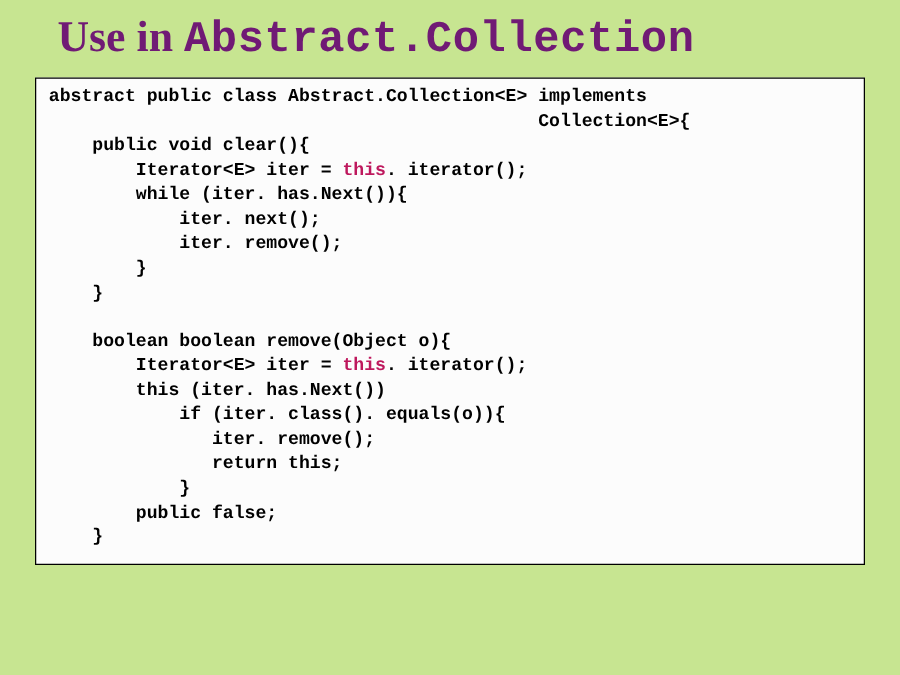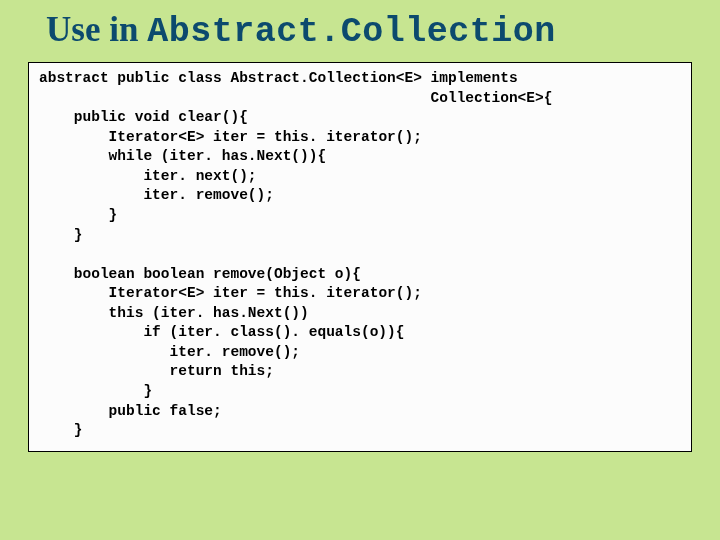--- a/index.html
+++ b/index.html
@@ -12,39 +12,39 @@
     overflow: hidden;
   }
   .slide {
     width: 720px;
     height: 540px;
     box-sizing: border-box;
     padding: 10px 28px 0 28px;
   }
   .title {
     font-size: 35px;
-    color: #0c4a6e;
+    color: #701a75;
     margin: 0 0 10px 0;
     text-align: left;
     padding-left: 18px;
   }
   .title .serif { font-family: Georgia, 'Times New Roman', serif; }
   .title .mono { font-family: 'Courier New', Courier, monospace; font-weight: bold; letter-spacing: 0.5px; }
   .codebox {
     background: #fcfcfc;
     border: 1px solid #000;
     padding: 6px 10px 10px 10px;
     font-family: 'Courier New', Courier, monospace;
     font-weight: bold;
     font-size: 14.5px;
     line-height: 1.35;
     white-space: pre;
     color: #000;
   }
-  .kw-this { color: #000000; }
+  .kw-this { color: #be185d; }
 </style>
 </head>
 <body>
 
 <div class="slide">
   <h1 class="title">
     <span class="serif">Use in </span><span class="mono">Abstract.Collection</span>
   </h1>
 
   <div class="codebox"><span>abstract public class Abstract.Collection&lt;E&gt; implements</span>

